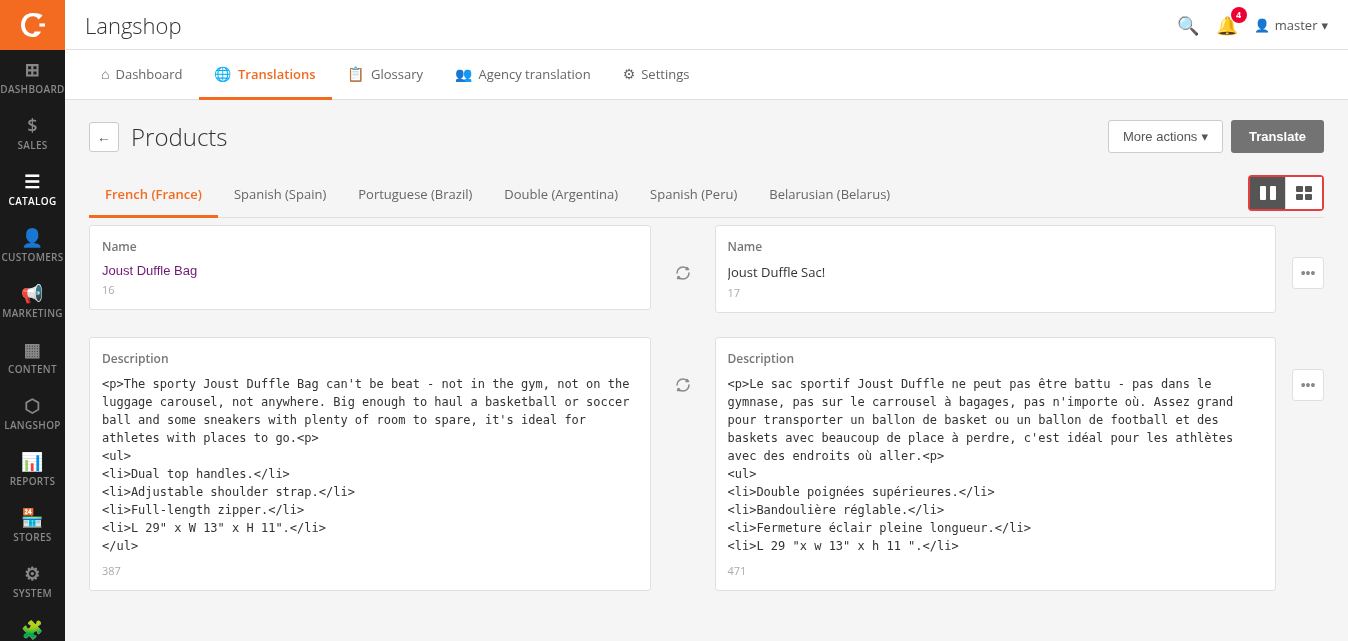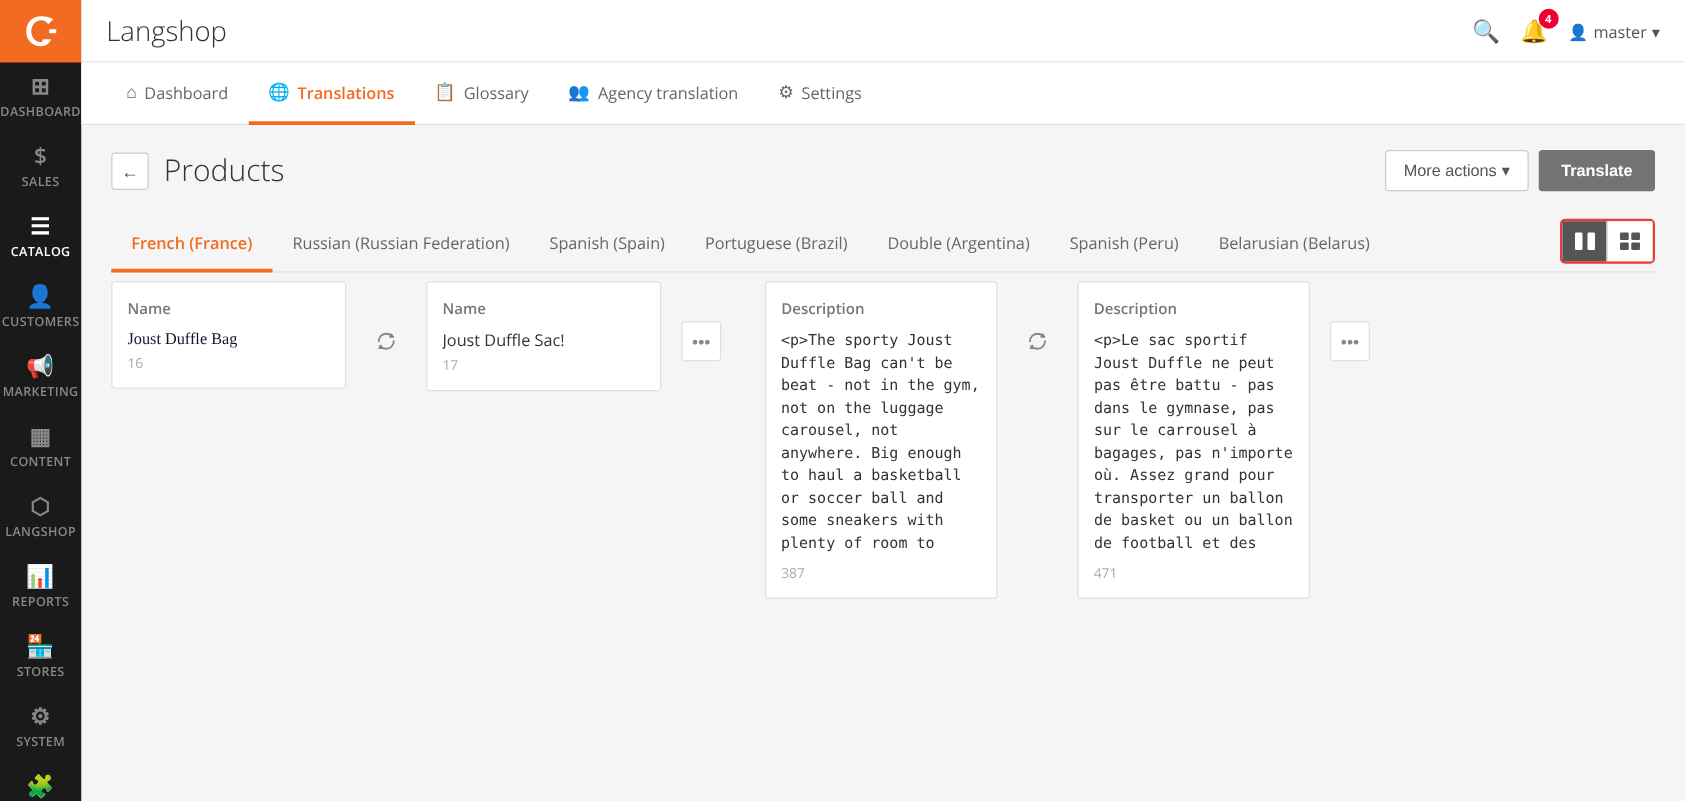--- a/index.html
+++ b/index.html
@@ -222,22 +222,22 @@
     }
     .view-toggle-btn.active {
       background: #555;
       color: #fff;
     }
     .view-toggle-btn:first-child { border-right: 1px solid #ddd; }
 
     
     .fields-container {
       display: flex;
-      flex-direction: row;
-      gap: 35px;
+      flex-direction: column;
+      gap: 24px;
     }
     .field-row {
       display: flex;
       gap: 16px;
       align-items: flex-start;
     }
     .field-col {
       flex: 1;
       background: #fff;
       border: 1px solid #e0e0e0;
@@ -451,23 +451,20 @@
         <button class="translate-btn">Translate</button>
       </div>
     </div>
 
     <div class="lang-tabs-row">
       <div class="lang-tabs">
         <div class="lang-tab active">
           <span>French (France)</span>
         </div>
         <div class="lang-tab">
-          <span>Russian (Russian Federation)</span>
-        </div>
-        <div class="lang-tab">
           <span>Spanish (Spain)</span>
         </div>
         <div class="lang-tab">
           <span>Portuguese (Brazil)</span>
         </div>
         <div class="lang-tab">
           <span>Double (Argentina)</span>
         </div>
         <div class="lang-tab">
           <span>Spanish (Peru)</span>
@@ -493,21 +490,21 @@
         </button>
       </div>
     </div>
 
     <div class="fields-container">
 
       <div class="field-row">
         <div class="field-col">
           <div class="field-label">Name</div>
           <div class="field-input-wrap">
-            <input class="field-input" type="text" value="Joust Duffle Bag" style="display: block; width: 100%; border: none; outline: none; font-size: 13px; color: #0f172a; font-family: Liberation Serif, serif; background: transparent;">
+            <input class="field-input" type="text" value="Joust Duffle Bag" style="display: block; width: 100%; border: none; outline: none; font-size: 13px; color: #701a75; font-family: Liberation Sans, sans-serif; background: transparent;">
             <div class="field-char-count">16</div>
           </div>
         </div>
         <button class="sync-btn" title="Sync">
           <svg width="18" height="18" viewBox="0 0 18 18" fill="none">
             <path d="M3 9 C3 5.7 5.7 3 9 3 C11 3 12.8 3.9 14 5.3" stroke="#888" stroke-width="1.5" stroke-linecap="round" fill="none"></path>
             <path d="M15 9 C15 12.3 12.3 15 9 15 C7 15 5.2 14.1 4 12.7" stroke="#888" stroke-width="1.5" stroke-linecap="round" fill="none"></path>
             <path d="M13 3.5 L14.5 5.5 L12 5.5" stroke="#888" stroke-width="1.5" stroke-linecap="round" stroke-linejoin="round" fill="none"></path>
             <path d="M5 12.5 L3.5 14.5 L6 14.5" stroke="#888" stroke-width="1.5" stroke-linecap="round" stroke-linejoin="round" fill="none"></path>
           </svg>

